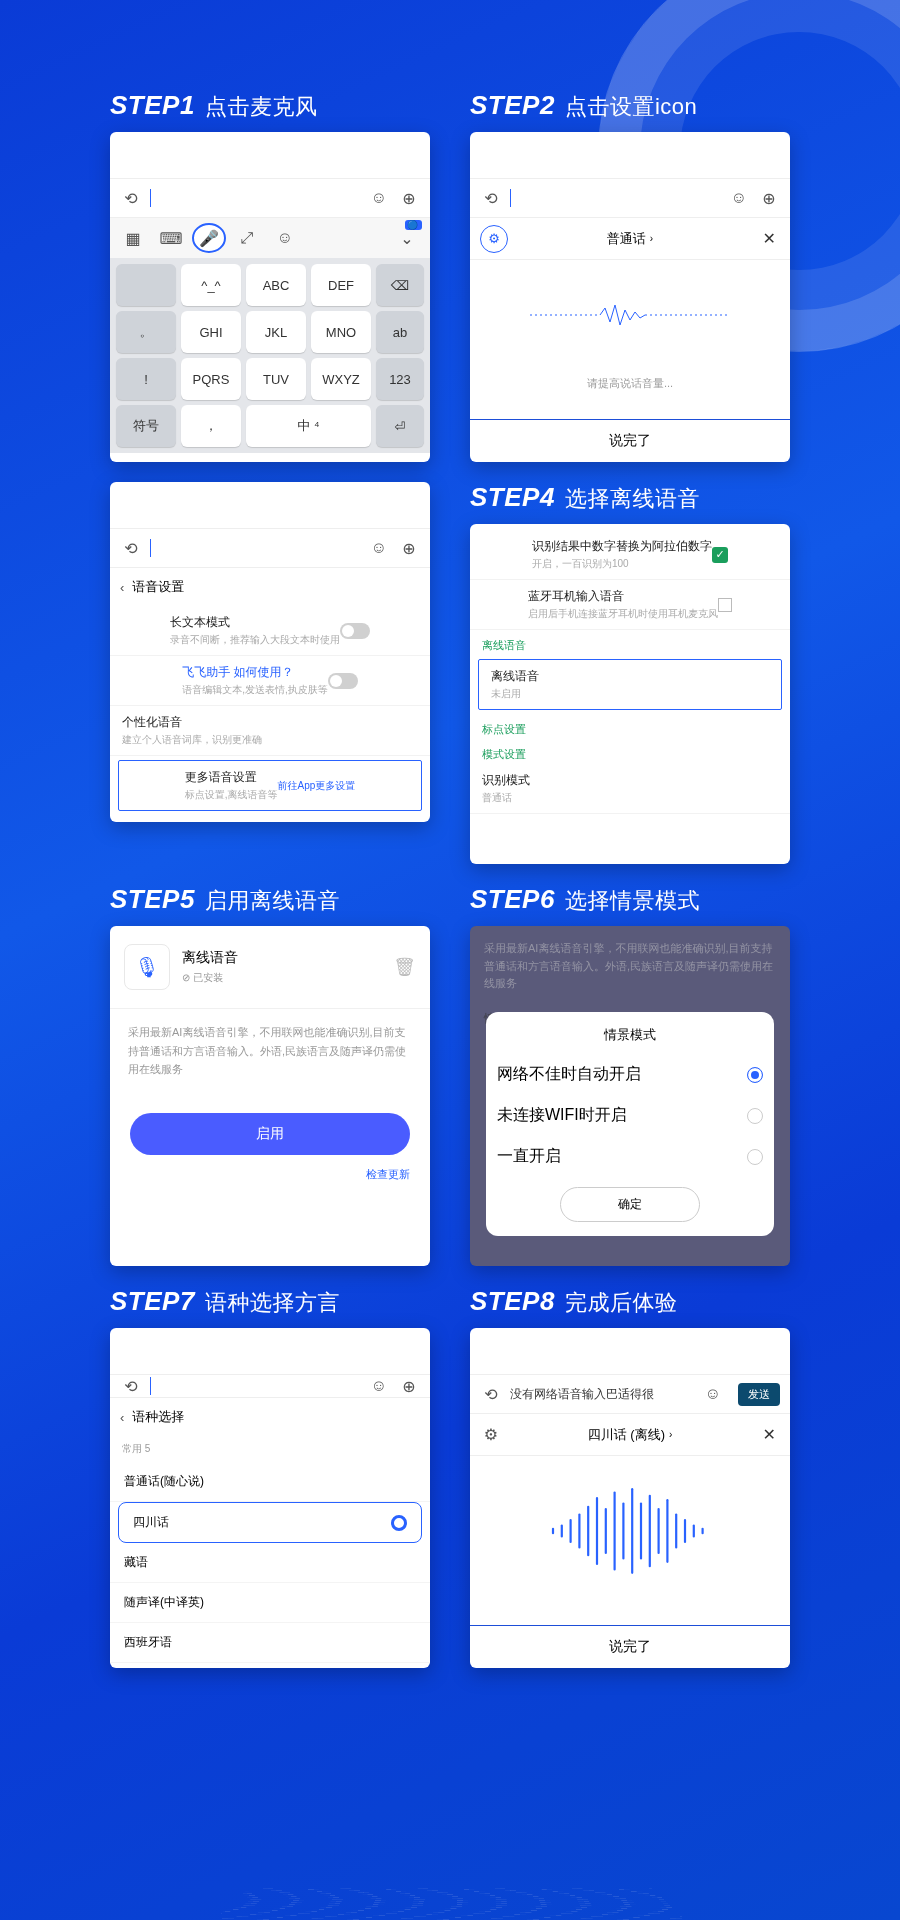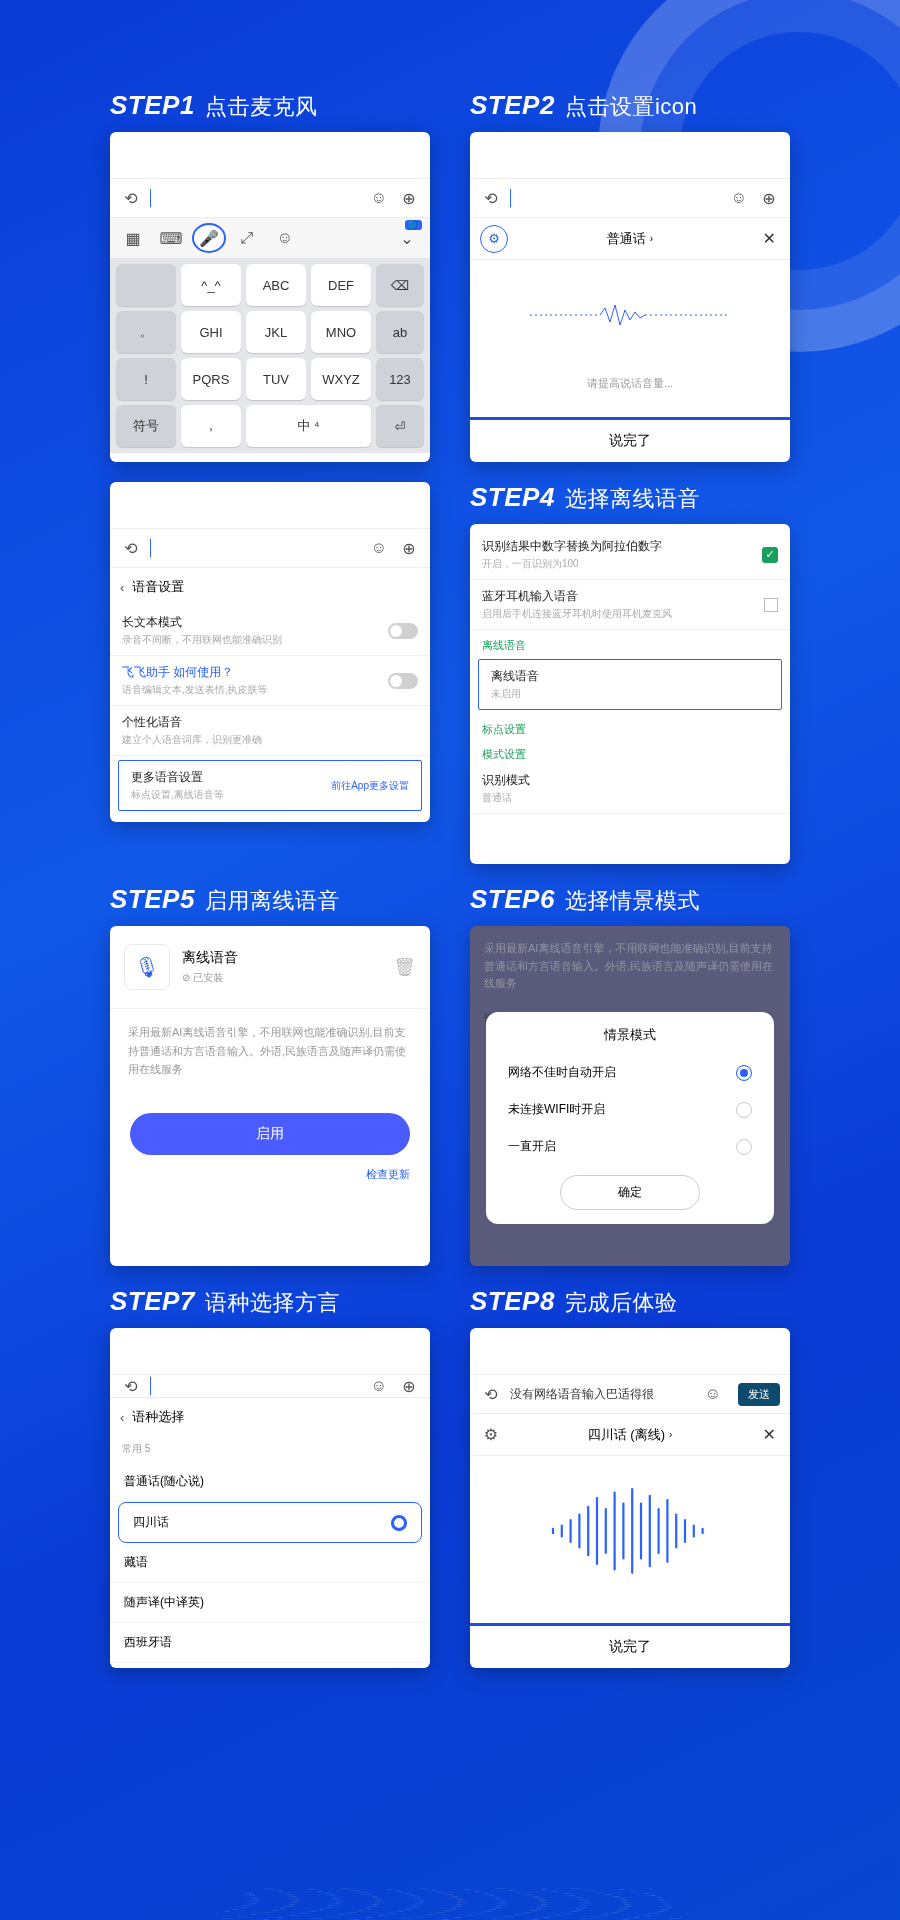--- a/index.html
+++ b/index.html
@@ -25,28 +25,28 @@
 .kbd{display:grid;grid-template-columns:repeat(4,1fr) 48px;grid-auto-rows:42px;gap:5px;padding:6px;background:#e4e6ea}
 .key{background:#fff;border-radius:6px;display:flex;align-items:center;justify-content:center;font-size:13px;color:#333;box-shadow:0 1px 1px rgba(0,0,0,.15)}
 .key.fn{background:#cfd3d9}
 
 .lang-bar{display:flex;align-items:center;justify-content:center;height:42px;position:relative;border-bottom:1px solid #eee}
 .lang-bar .gear{position:absolute;left:10px;width:28px;height:28px;border:1.5px solid #2962ff;border-radius:50%;display:flex;align-items:center;justify-content:center;color:#2962ff;font-size:13px}
 .lang-bar .close{position:absolute;right:14px;font-size:16px;color:#333}
 .wave{height:110px;display:flex;align-items:center;justify-content:center}
 .wave svg{width:200px;height:40px}
 .hint{text-align:center;font-size:11px;color:#999;margin-top:6px}
-.done{text-align:center;font-size:14px;padding:12px 0;border-top:3px solid #1d4ed8;margin-top:auto}
+.done{text-align:center;font-size:14px;padding:12px 0;border-top:1px solid #1d4ed8;margin-top:auto}
 
 .sect-head{display:flex;align-items:center;padding:10px;font-size:13px;font-weight:500}
 .sect-head .back{margin-right:8px;color:#555}
 .row{padding:8px 12px;border-bottom:1px solid #f2f2f2}
 .row .t{font-size:12px;color:#222}
 .row .d{font-size:10px;color:#aaa;margin-top:2px}
-.row.flex{display:flex;align-items:center;justify-content:space-between}
+.row.flex{display:flex;align-items:center;justify-content:center}
 .toggle{width:30px;height:16px;border-radius:10px;background:#d0d0d0;position:relative}
 .toggle::after{content:"";position:absolute;width:12px;height:12px;background:#fff;border-radius:50%;top:2px;left:2px}
 .row-link{font-size:10px;color:#2962ff}
 .row.boxed{border:1.5px solid #2962ff;margin:4px 8px;border-radius:2px}
 
 .s4 .grp{font-size:11px;color:#1a9e5c;padding:8px 12px 2px}
 .s4 .chk{width:16px;height:16px;background:#1a9e5c;border-radius:3px;color:#fff;font-size:11px;display:flex;align-items:center;justify-content:center}
 .s4 .box{width:14px;height:14px;border:1px solid #bbb}
 
 .s5 .head{display:flex;align-items:center;padding:18px 14px;border-bottom:1px solid #f0f0f0}
@@ -56,21 +56,21 @@
 .s5 .meta .d{font-size:10px;color:#999;margin-top:4px}
 .s5 .trash{color:#bbb;font-size:18px}
 .s5 .desc{padding:14px 18px;font-size:11px;color:#999;line-height:1.7}
 .s5 .btn{margin:20px 20px 0;background:#4a5cff;color:#fff;text-align:center;padding:12px;border-radius:24px;font-size:14px}
 .s5 .link{text-align:right;padding:12px 20px;font-size:11px;color:#2962ff}
 
 .s6{position:relative;background:#5a5a7a}
 .s6 .dim{position:absolute;inset:0;padding:14px;font-size:11px;color:#ccc;line-height:1.6;opacity:.5}
 .s6 .modal{position:absolute;left:16px;right:16px;top:86px;background:#fff;border-radius:12px;padding:14px 0}
 .s6 .modal h4{text-align:center;font-size:13px;font-weight:500;margin-bottom:10px}
-.s6 .opt{display:flex;align-items:flex-end;justify-content:space-between;padding:10px 22px;font-size:12px}
+.s6 .opt{display:flex;align-items:center;justify-content:space-between;padding:10px 11px;font-size:16px}
 .radio{width:16px;height:16px;border:1.5px solid #ccc;border-radius:50%}
 .radio.on{border-color:#2962ff;box-shadow:inset 0 0 0 3px #fff,inset 0 0 0 10px #2962ff}
 .s6 .ok{margin:10px auto 0;width:140px;border:1px solid #ccc;border-radius:20px;text-align:center;padding:8px;font-size:12px}
 
 .s7 .grp{font-size:10px;color:#999;padding:6px 12px}
 .s7 .opt-row{display:flex;align-items:flex-end;justify-content:space-between;padding:11px 14px;font-size:12px;border-bottom:1px solid #f4f4f4}
 .s7 .opt-row.sel{border:1.5px solid #2962ff;margin:0 8px;border-radius:8px}
 .s7 .ring{width:16px;height:16px;border:3px solid #2962ff;border-radius:50%}
 
 .s8 .send{background:#0c4a6e;color:#fff;font-size:11px;padding:4px 10px;border-radius:4px;margin-left:6px}
@@ -172,21 +172,21 @@
       <span class="ico">☺</span>
       <span class="ico">⊕</span>
     </div>
     <div class="sect-head">
           <span class="back">‹</span>
           <span>语音设置</span>
         </div>
     <div class="row flex">
           <div>
             <div class="t">长文本模式</div>
-            <div class="d">录音不间断，不用联网也能准确识别</div>
+            <div class="d">录音不间断，推荐输入大段文本时使用</div>
           </div>
           <div class="toggle"></div>
         </div>
     <div class="row flex">
           <div>
             <div class="t" style="color:#2962ff">飞飞助手 如何使用？</div>
             <div class="d">语音编辑文本,发送表情,执皮肤等</div>
           </div>
           <div class="toggle"></div>
         </div>

